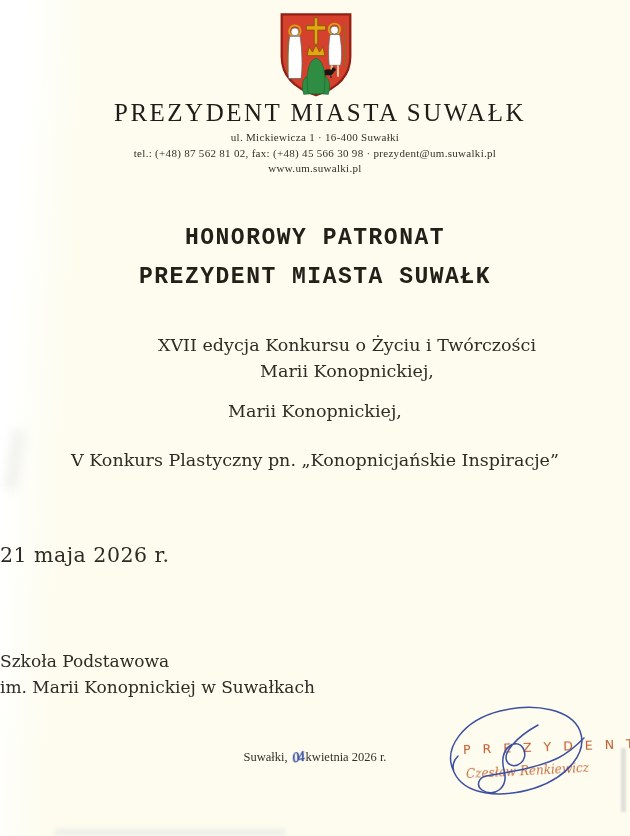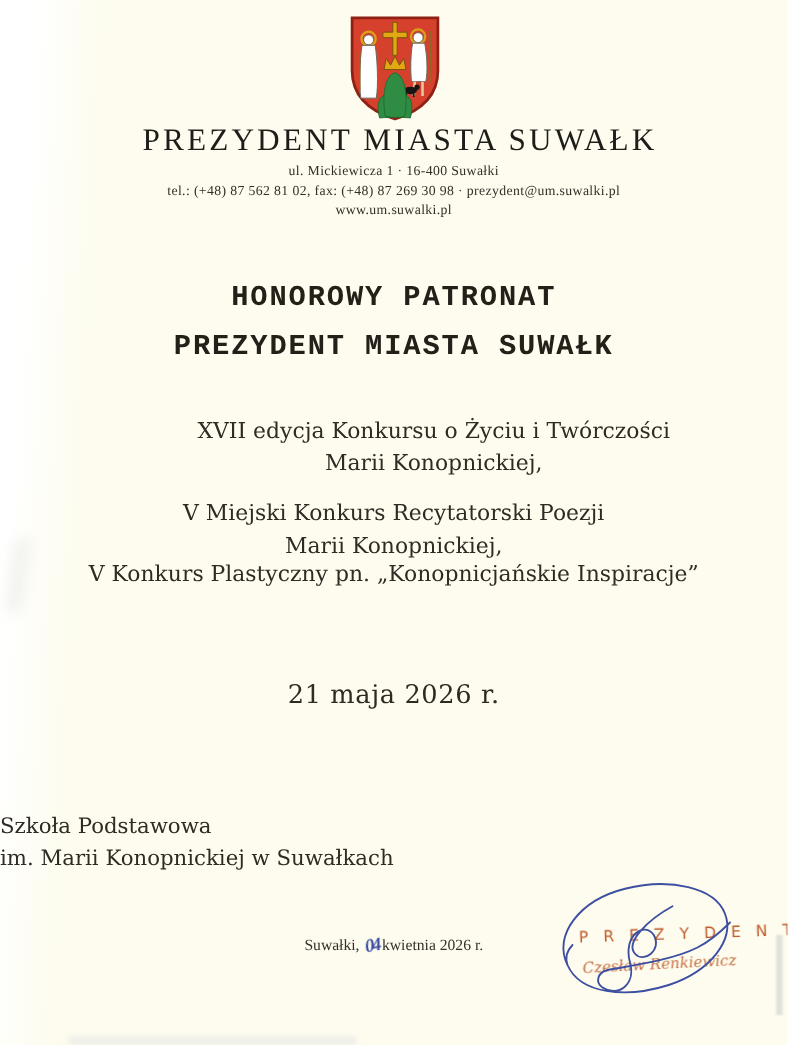--- a/index.html
+++ b/index.html
@@ -42,21 +42,21 @@
     letter-spacing:1.5px;line-height:39px;color:#232019;
   }
   .event{
     position:absolute;left:0;width:100%;text-align:center;
     font-size:17.5px;line-height:26px;color:#2e2b25;
   }
   .event-1{top:332px;padding-left:32px;}
   .event-2{top:398px;}
   .event-3{top:447px;}
   .event-date{
-    position:absolute;left:0;top:543px;width:100%;text-align:center;
+    position:absolute;left:0;top:543px;width:100%;text-align:left;
     font-size:20.5px;color:#2e2b25;letter-spacing:.5px;
   }
   .organizer{
     position:absolute;left:0;top:648px;width:100%;
     font-size:17px;line-height:26px;color:#2e2b25;
   }
   .dateline{
     position:absolute;left:0;top:748px;width:100%;text-align:center;
     font-family:"Liberation Serif",serif;font-size:12.5px;color:#33302a;
   }
@@ -122,35 +122,34 @@
     <g fill="#2e8c43">
       <path d="M31,97 C28,86 30,78 36,76 C40,75 43,78 44,82 L44,96 Z" stroke="#1d6b2f" stroke-width="0.8"></path>
       <path d="M59,97 C62,86 60,78 54,76 C50,75 47,78 46,82 L46,96 Z" stroke="#1d6b2f" stroke-width="0.8"></path>
       <path d="M36,95 C33,76 36,58 45,56 C54,58 57,76 54,95 C51,97 39,97 36,95 Z" stroke="#1d6b2f" stroke-width="0.8"></path>
     </g>
   </svg>
 
   <div class="org-name">PREZYDENT MIASTA SUWAŁK</div>
   <div class="addr">
     <div>ul. Mickiewicza 1  ·  16-400 Suwałki</div>
-    <div>tel.: (+48) 87 562 81 02, fax: (+48) 87 269 30 98 · prezydent@um.suwalki.pl</div>
+    <div>tel.: (+48) 87 562 81 02, fax: (+48) 45 566 30 98 · prezydent@um.suwalki.pl</div>
     <div>www.um.suwalki.pl</div>
   </div>
 
   <div class="doc-title">
     <div>HONOROWY PATRONAT</div>
     <div>PREZYDENT MIASTA SUWAŁK</div>
   </div>
 
   <div class="event event-1">
     <div>XVII edycja Konkursu o Życiu i Twórczości</div>
     <div>Marii Konopnickiej,</div>
   </div>
   <div class="event event-2">
-    <div>V Miejski Konkurs Recytatorski Poezji</div>
     <div>Marii Konopnickiej,</div>
   </div>
   <div class="event event-3">
     <div>V Konkurs Plastyczny pn. „Konopnicjańskie Inspiracje”</div>
   </div>
 
   <div class="event-date">21 maja 2026 r.</div>
 
   <div class="organizer">
     <div>Szkoła Podstawowa</div>

